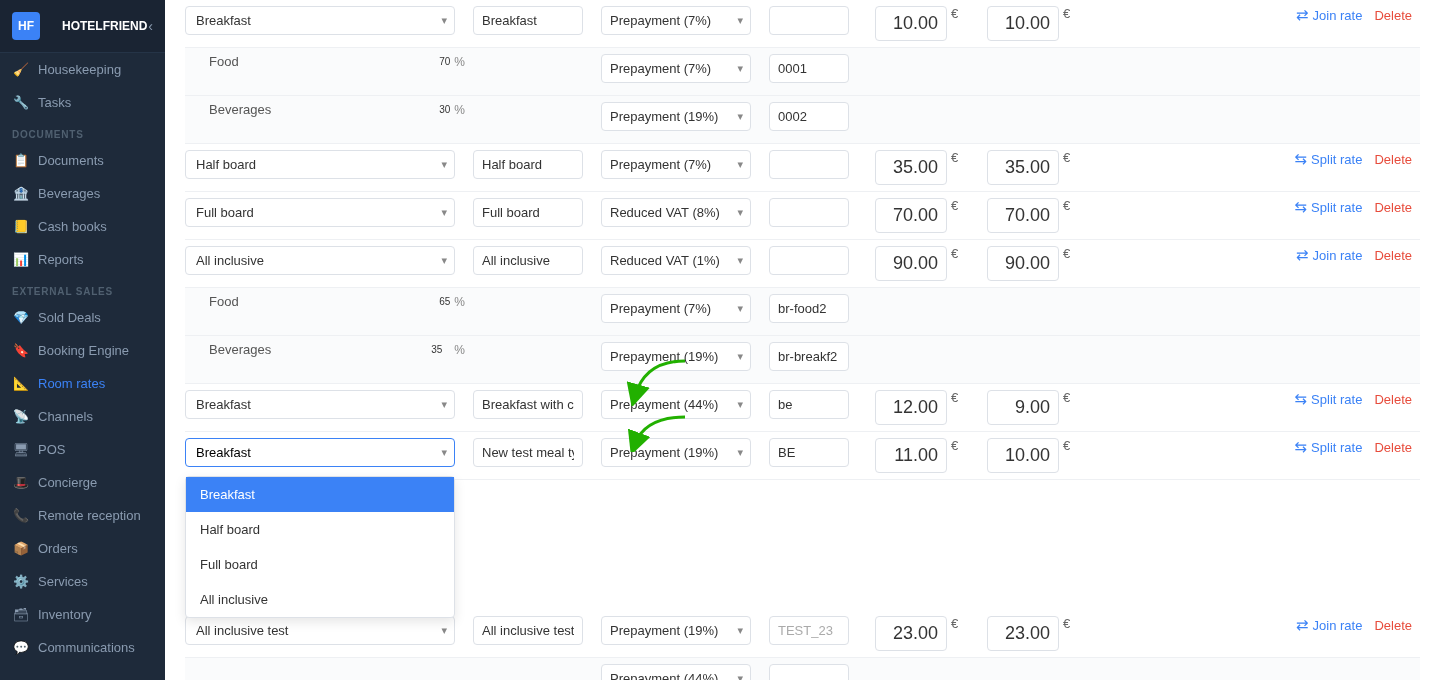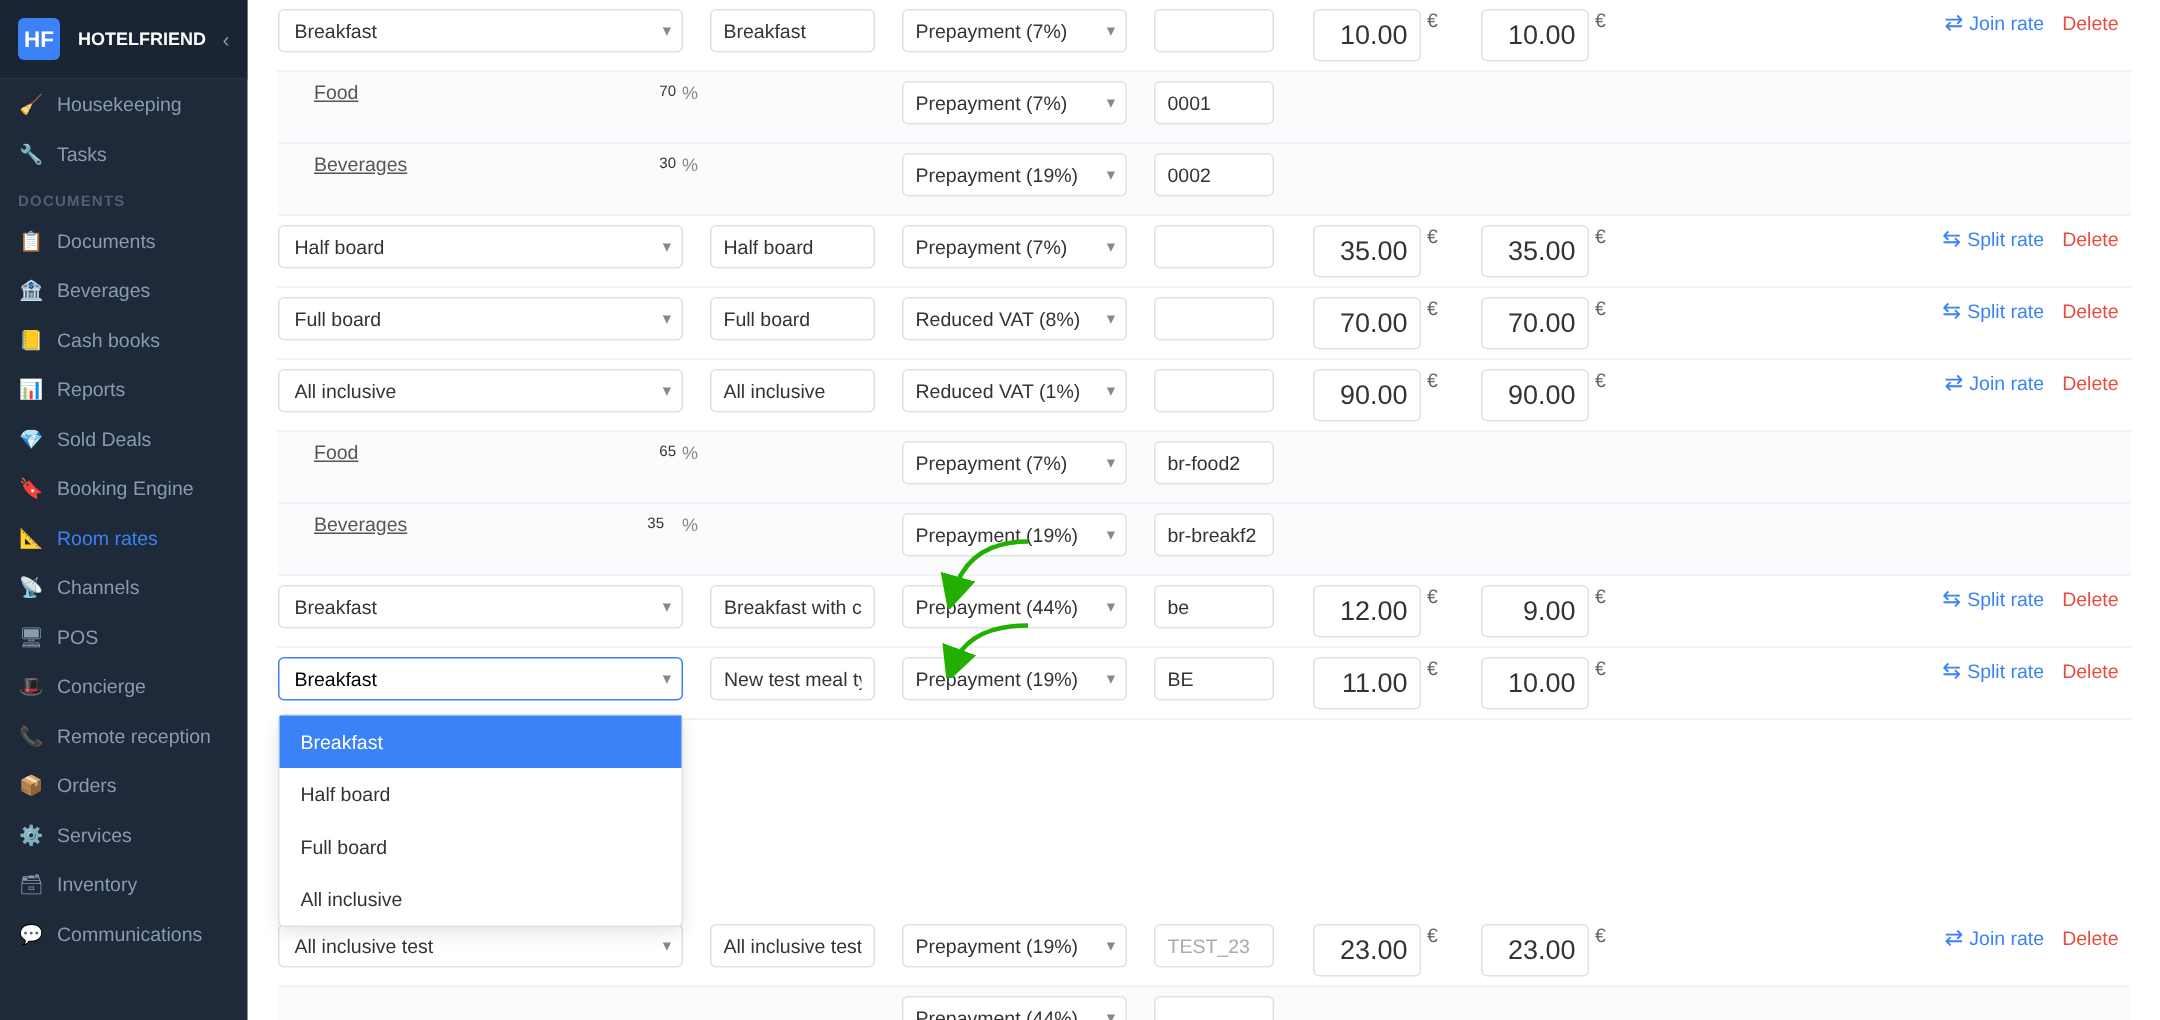--- a/index.html
+++ b/index.html
@@ -20,21 +20,21 @@
       align-items: center;
       padding: 12px 12px;
       background: #1a2433;
       border-bottom: 1px solid #253447;
     }
     .logo-box {
       background: #3b82f6;
       width: 28px; height: 28px;
       border-radius: 4px;
       display: flex; align-items: center; justify-content: center;
-      color: white; font-weight: bold; font-size: 15px; margin-right: 12px;
+      color: white; font-weight: bold; font-size: 12px; margin-right: 22px;
     }
     .logo-text { color: white; font-weight: 600; font-size: 12px; }
     .sidebar-collapse { margin-left: auto; color: #8a9bb0; cursor: pointer; font-size: 14px; }
 
     .sidebar-item {
       display: flex;
       align-items: center;
       padding: 9px 12px;
       cursor: pointer;
       color: #8a9bb0;
@@ -88,21 +88,21 @@
     .col-currency1 { width: 20px; flex-shrink: 0; margin-left: 4px; color: #666; }
     .col-price2 { width: 80px; flex-shrink: 0; margin-left: 8px; text-align: right; }
     .col-currency2 { width: 20px; flex-shrink: 0; margin-left: 4px; color: #666; }
     .col-actions { flex: 1; display: flex; align-items: center; justify-content: flex-end; gap: 12px; padding-right: 8px; }
 
     .sub-row .col-meal-type {
       display: flex;
       align-items: center;
       padding-left: 20px;
     }
-    .sub-label { color: #555; text-decoration: underline; }
+    .sub-label { color: #555; }
     .sub-num { width: 40px; text-align: right; margin-right: 4px; color: #333; font-size: 10px; }
     .sub-pct { color: #888; font-size: 12px; }
 
     .select-wrapper {
       position: relative;
       display: inline-flex;
       align-items: center;
     }
     .meal-select {
       appearance: none;
@@ -221,20 +221,21 @@
         <span>Beverages</span>
       </div>
       <div class="sidebar-item">
         <span class="sidebar-icon">📒</span>
         <span>Cash books</span>
       </div>
       <div class="sidebar-item">
         <span class="sidebar-icon">📊</span>
         <span>Reports</span>
       </div>
+      <div class="sidebar-section">EXTERNAL SALES</div>
       <div class="sidebar-item">
         <span class="sidebar-icon">💎</span>
         <span>Sold Deals</span>
       </div>
       <div class="sidebar-item">
         <span class="sidebar-icon">🔖</span>
         <span>Booking Engine</span>
       </div>
       <div class="sidebar-item active-highlight">
         <span class="sidebar-icon">📐</span>

